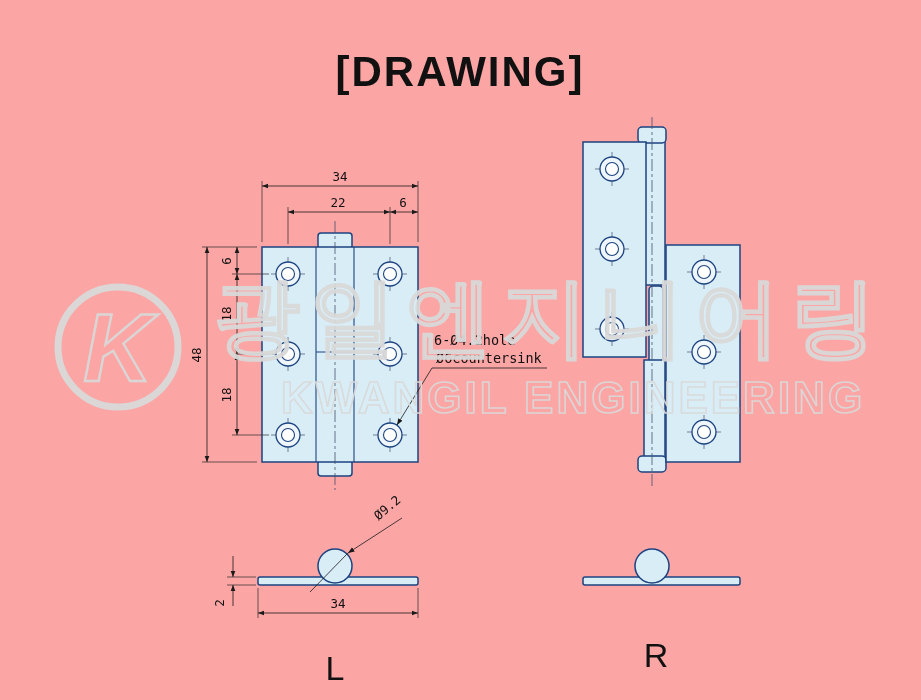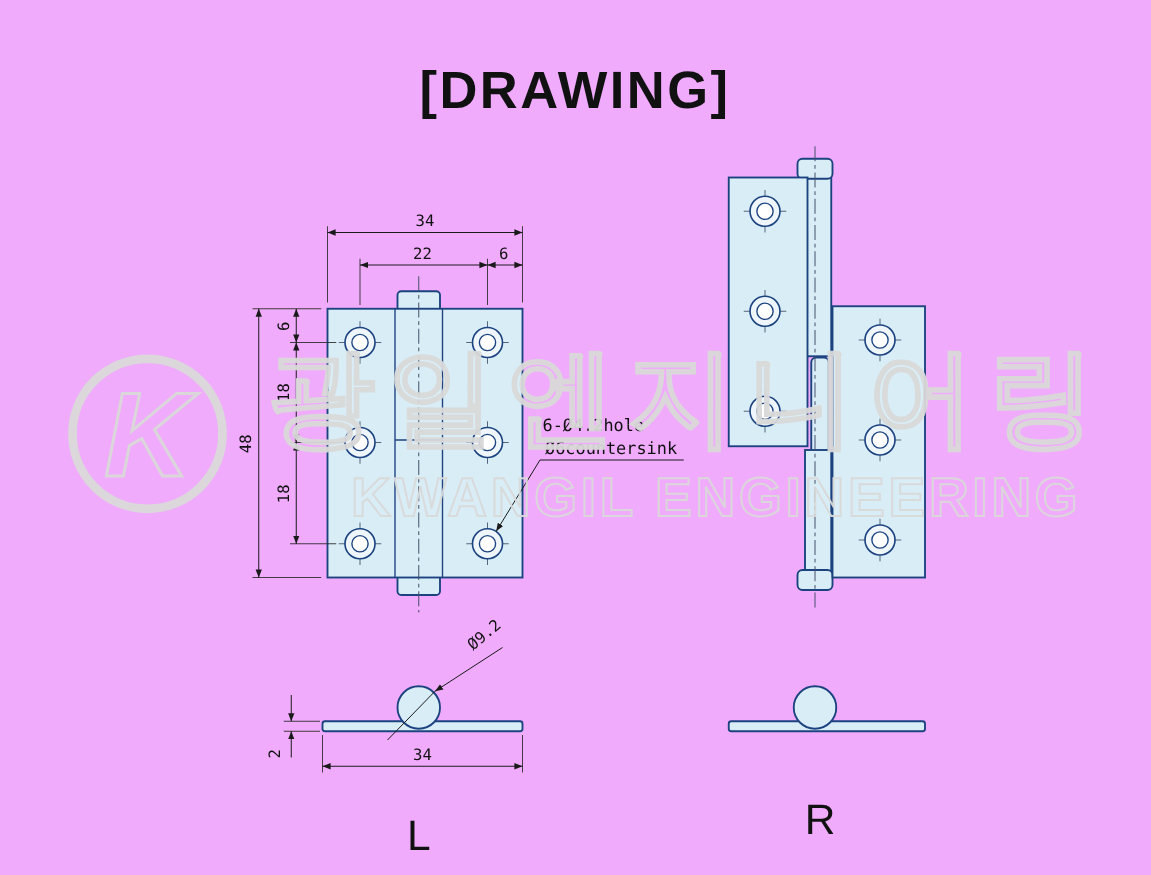--- a/index.html
+++ b/index.html
@@ -1,17 +1,17 @@
 <!DOCTYPE html>
 <html><head>
 <meta charset="utf-8">
 <style>
   html,body { margin:0; padding:0; background:#ffffff; }
   .canvas {
-    position:relative; width:921px; height:700px; background:#f0abfc;
+    position:relative; width:921px; height:700px; background:#fca5a5;
     font-family:"Liberation Sans", sans-serif; overflow:hidden;
   }
   svg { position:absolute; left:0; top:0; }
 
   .title-text {
     font-family:"Liberation Sans", sans-serif;
     font-size:42px; font-weight:600; letter-spacing:2px; fill:#111111;
   }
   .leaf      { fill:#d9edf7; stroke:#1c4380; stroke-width:1.5; }
   .hole-outer{ fill:#eef6fb; stroke:#1c4380; stroke-width:1.3; }

